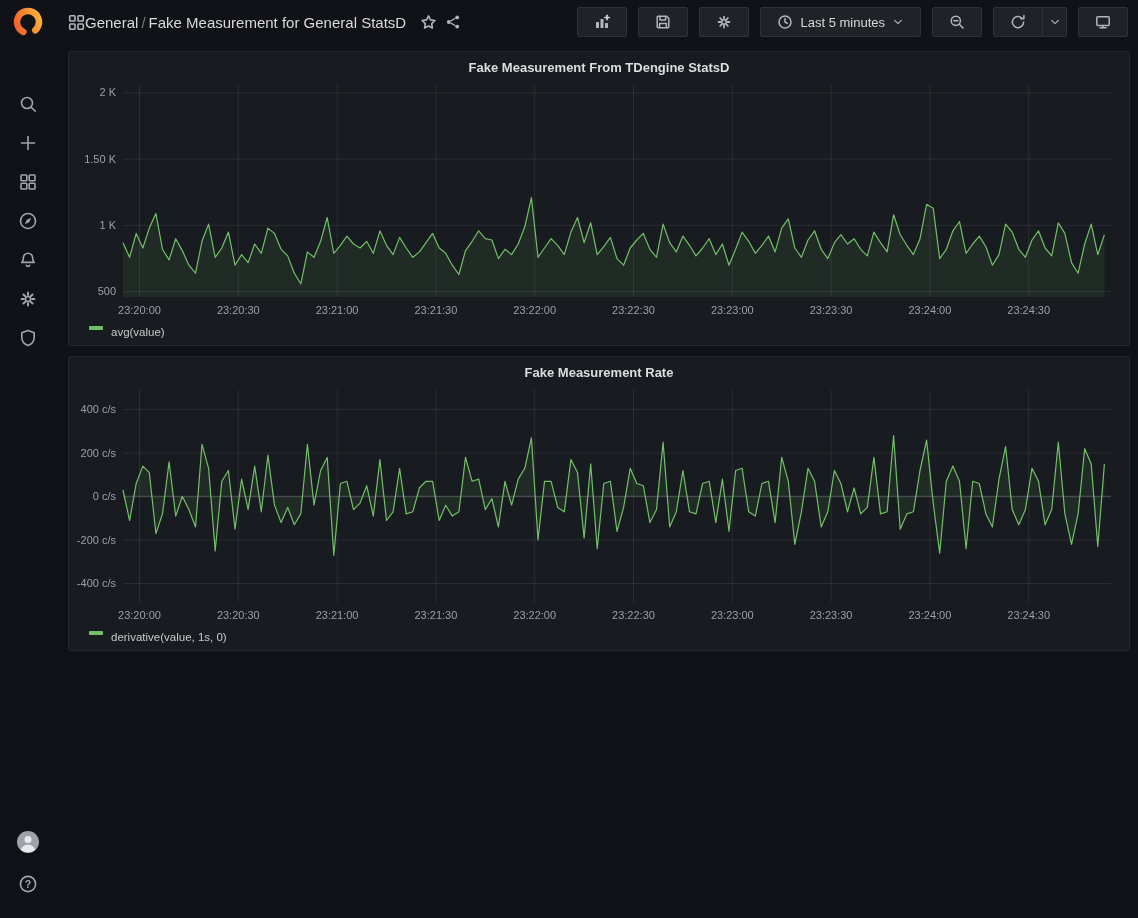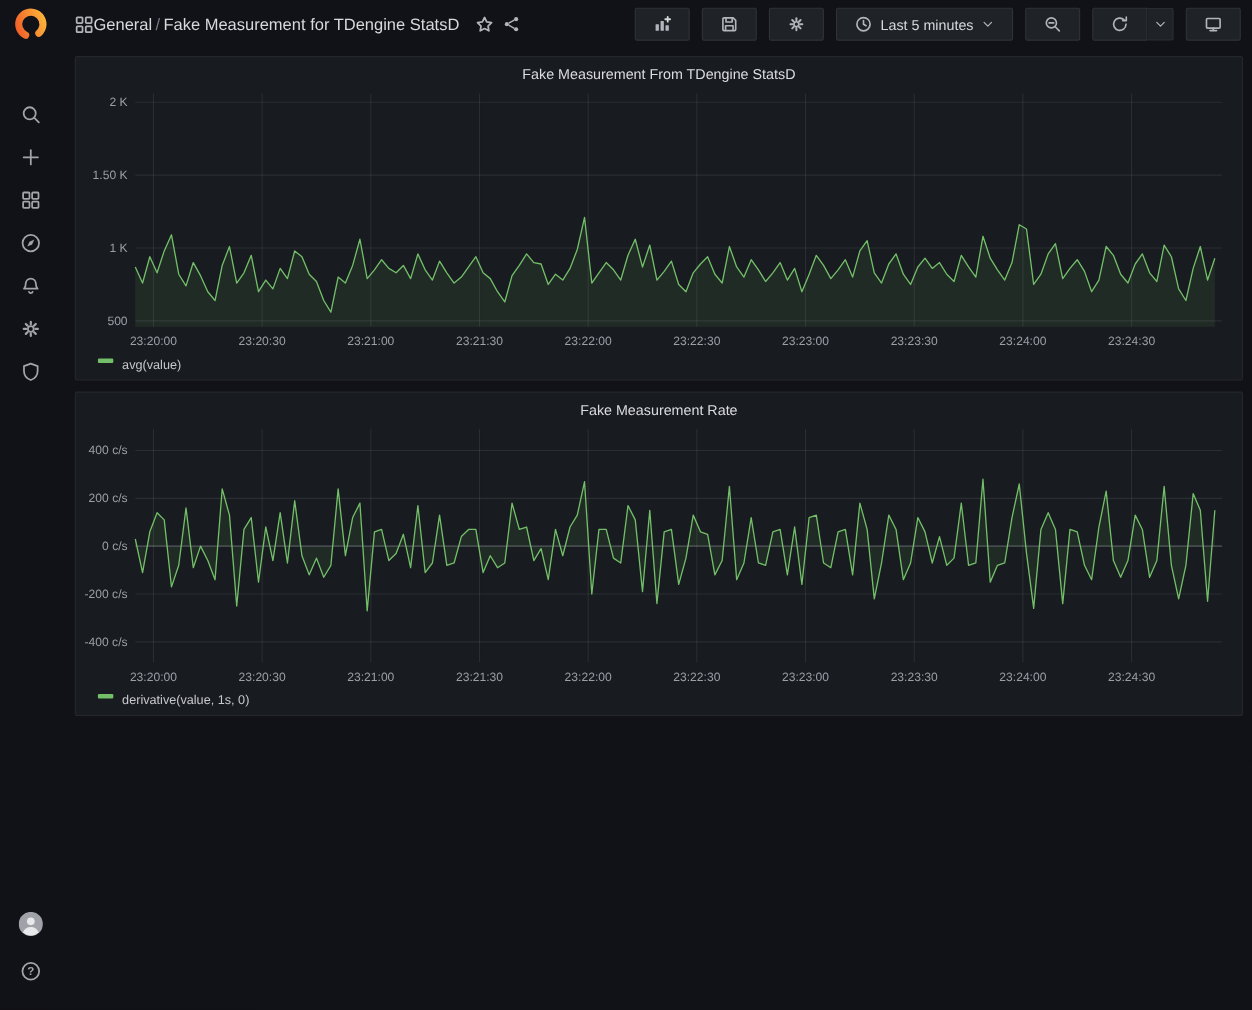--- a/index.html
+++ b/index.html
@@ -25,21 +25,21 @@
   .topbar-right{margin-left:auto;display:flex;align-items:center;gap:11px}
   .tbtn{height:30px;min-width:30px;box-sizing:border-box;padding:0 16px;display:flex;align-items:center;justify-content:center;gap:7px;background:#1f2227;border:1px solid #2f3238;border-radius:2px;cursor:pointer;color:#d8d9da;font-size:13px}
   .btn-group{display:flex;gap:0}
   .btn-group .tbtn:first-child{border-radius:2px 0 0 2px}
   .btn-group .tbtn:last-child{border-left:none;border-radius:0 2px 2px 0;min-width:24px;padding:0 4px}
   .ticon{stroke:#b2b5bb;fill:none;stroke-width:1.5;stroke-linecap:round;stroke-linejoin:round}
 
   
   .content{padding:7px 8px 0 13px;display:flex;flex-direction:column;gap:10px}
   .panel{background:#181b1f;border:1px solid #25272e;border-radius:2px;padding:5px 8px 2px;box-sizing:border-box}
-  .panel-title{text-align:center;font-size:13px;font-weight:400;color:#dcdde0;height:22px;line-height:22px;cursor:pointer}
+  .panel-title{text-align:center;font-size:13px;font-weight:700;color:#dcdde0;height:22px;line-height:22px;cursor:pointer}
   svg.chart{display:block}
   .grid{stroke:rgba(204,204,220,0.10);stroke-width:1}
   .grid.zero{stroke:rgba(204,204,220,0.24);stroke-width:1.5}
   .tick{fill:#9aa0a8;font-size:11px;font-family:"Liberation Sans",sans-serif}
   .legend{display:flex;gap:8px;padding:3px 0 5px 12px;font-size:11.5px;color:#c8c9cd}
   .swatch{width:14px;height:4px;border-radius:1px;background:#73bf69}
 </style>
 </head>
 <body>
 
@@ -133,21 +133,21 @@
     <header class="topbar">
       <div class="crumb">
         <svg class="ticon" width="17" height="17" viewBox="0 0 16 16">
           <rect x="1.6" y="1.6" width="5" height="5" rx="0.7"></rect>
             <rect x="9.4" y="1.6" width="5" height="5" rx="0.7"></rect>
           <rect x="1.6" y="9.4" width="5" height="5" rx="0.7"></rect>
             <rect x="9.4" y="9.4" width="5" height="5" rx="0.7"></rect>
         </svg>
         <span class="crumb-link">General</span>
         <span class="sep">/</span>
-        <span class="crumb-title">Fake Measurement for TDengine StatsD</span>
+        <span class="crumb-title">Fake Measurement for General StatsD</span>
         <button class="plain-icon" style="margin-left:10px">
           <svg class="ticon" width="17" height="17" viewBox="0 0 16 16">
             <path d="M8 1.8l1.85 3.75 4.15.6-3 2.93.7 4.12L8 11.25l-3.7 1.95.7-4.12-3-2.93 4.15-.6z"></path>
           </svg>
         </button>
         <button class="plain-icon">
           <svg width="16" height="16" viewBox="0 0 16 16">
             <g fill="#b2b5bb">
                 <circle cx="12.2" cy="3.4" r="1.9"></circle>
                 <circle cx="3.8" cy="8" r="1.9"></circle>

